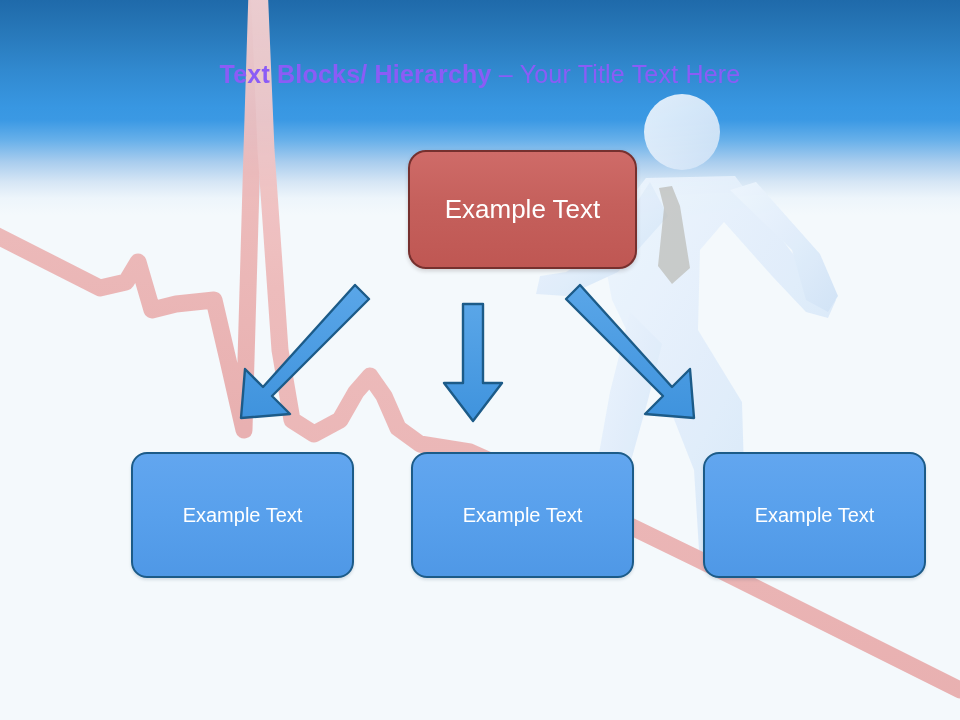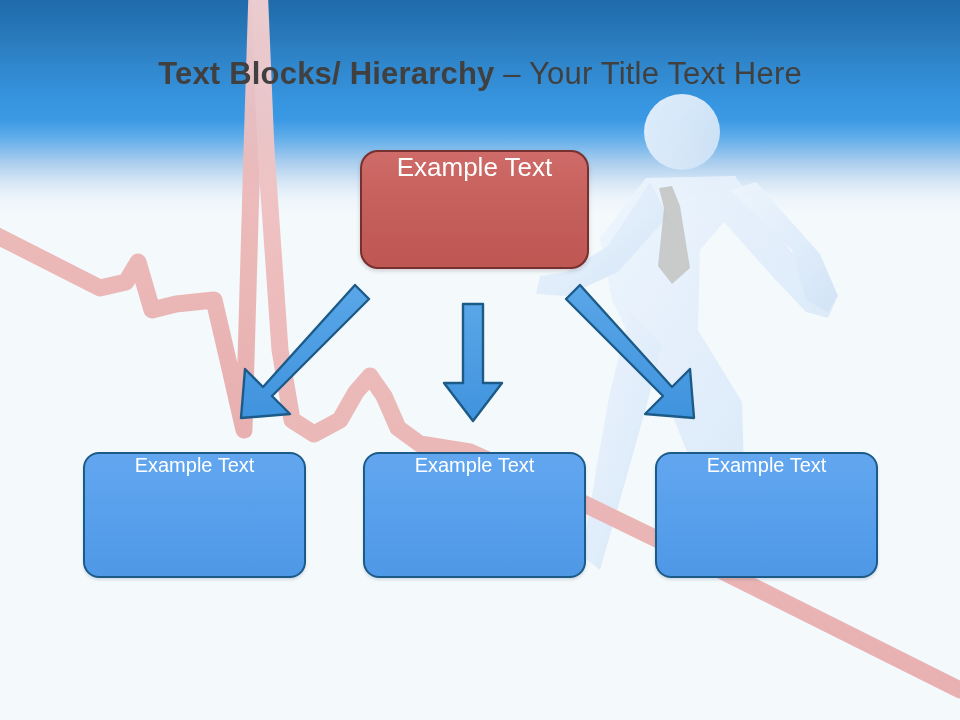--- a/index.html
+++ b/index.html
@@ -50,38 +50,40 @@
     pointer-events: none;
   }
 
   
   .title {
     position: absolute;
     left: 0;
     top: 52px;
     width: 960px;
     text-align: center;
-    color: #404040;
-    font-size: 31px;
+    color: #8b5cf6;
+    font-size: 25px;
     line-height: 44px;
     letter-spacing: 0.2px;
     white-space: nowrap;
   }
   .title .strong { font-weight: bold; }
   .title .light  { font-weight: normal; }
 
   
   .node {
     position: absolute;
     box-sizing: border-box;
     display: flex;
+    align-items: center;
     justify-content: center;
     color: #ffffff;
     text-align: center;
     border-radius: 16px;
+    margin-left: 48px;
   }
 
   .node-top {
     left: 360px;
     top: 150px;
     width: 229px;
     height: 119px;
     background: linear-gradient(to bottom, #cf6b68 0%, #c5605c 45%, #bf5753 100%);
     border: 2.5px solid #76302e;
     border-radius: 18px;

